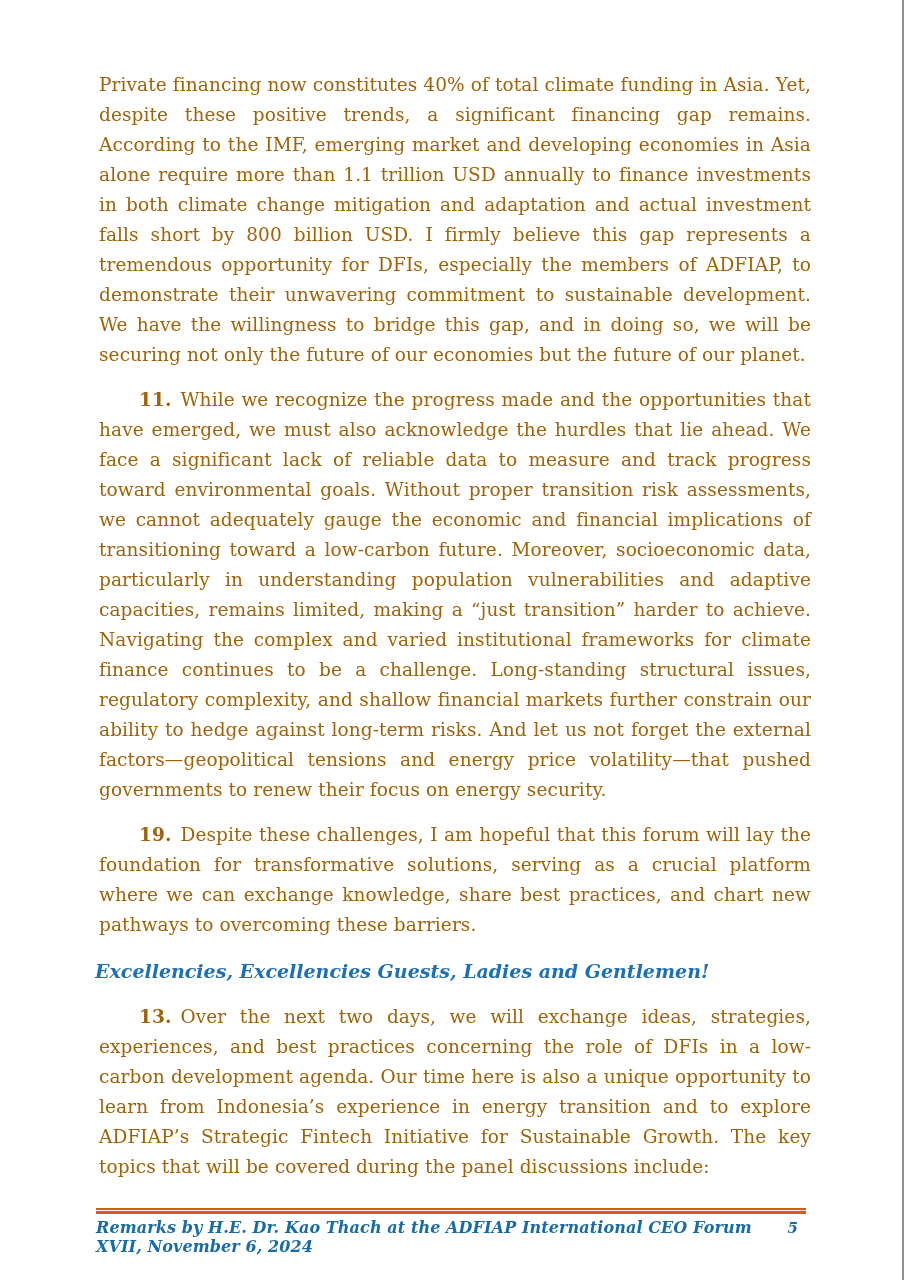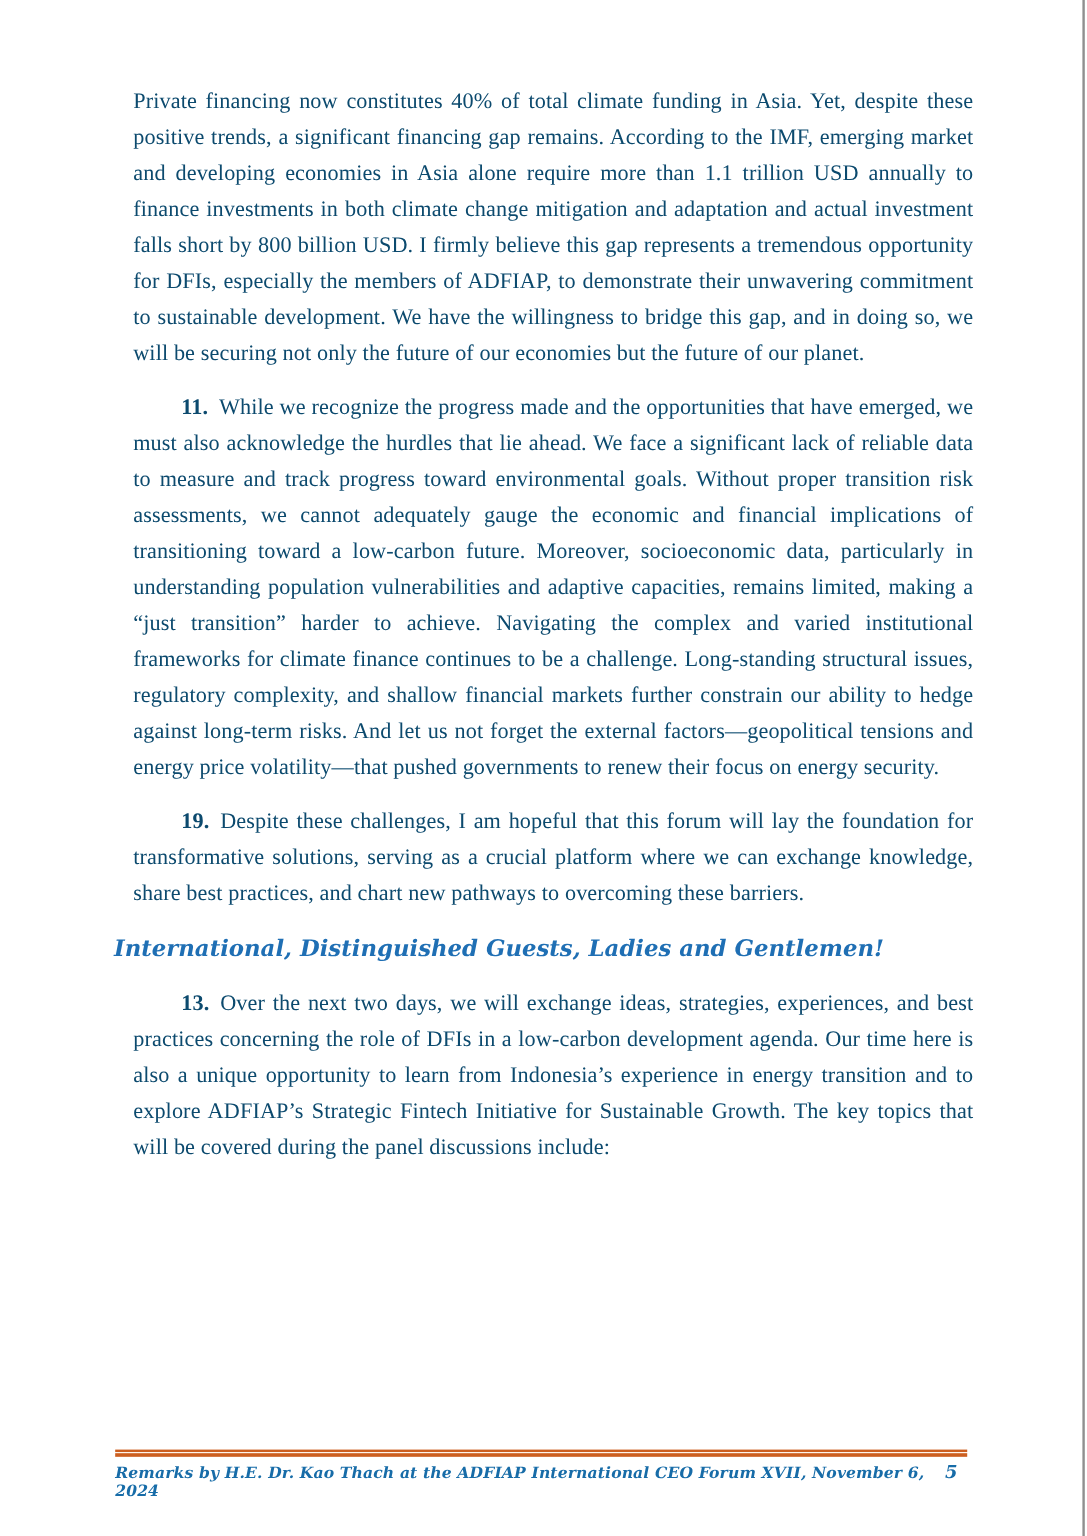--- a/index.html
+++ b/index.html
@@ -15,27 +15,26 @@
     overflow: hidden;
     font-family: "DejaVu Serif", "Liberation Serif", serif;
   }
   .content {
     position: absolute;
     left: 95px;
     top: 70px;
     width: 716px;
   }
   .para {
-    margin: 0 0 15px 16px;
+    margin: 0 0 15px 4px;
     font-size: 18.5px;
     line-height: 30px;
-    color: #0c4a6e;
+    color: #a16207;
     text-align: justify;
     letter-spacing: 0.1px;
-    font-family: Liberation Serif, serif;
   }
   .para.indented {
     text-indent: 40px;
   }
   .para .num {
     font-weight: bold;
     margin-right: 9px;
   }
   .heading {
     margin: 16px 0 16px 0;
@@ -58,21 +57,21 @@
     border-bottom: 3px solid #cc5e1f;
     background: #fdf3ea;
   }
   .footer-row {
     display: flex;
     justify-content: space-between;
     align-items: baseline;
     margin-top: 4px;
   }
   .footer-text {
-    font-size: 13px;
+    font-size: 16px;
     font-weight: bold;
     font-style: italic;
     color: #176ca8;
     letter-spacing: 0.1px;
   }
   .footer-page {
     font-size: 15px;
     font-weight: bold;
     font-style: italic;
     color: #176ca8;
@@ -93,21 +92,21 @@
 <div class="page">
 
   <div class="content">
 
     <p class="para">Private financing now constitutes 40% of total climate funding in Asia. Yet, despite these positive trends, a significant financing gap remains. According to the IMF, emerging market and developing economies in Asia alone require more than 1.1 trillion USD annually to finance investments in both climate change mitigation and adaptation and actual investment falls short by 800 billion USD. I firmly believe this gap represents a tremendous opportunity for DFIs, especially the members of ADFIAP, to demonstrate their unwavering commitment to sustainable development. We have the willingness to bridge this gap, and in doing so, we will be securing not only the future of our economies but the future of our planet.</p>
 
     <p class="para indented"><span class="num">11.</span><span>While we recognize the progress made and the opportunities that have emerged, we must also acknowledge the hurdles that lie ahead. We face a significant lack of reliable data to measure and track progress toward environmental goals. Without proper transition risk assessments, we cannot adequately gauge the economic and financial implications of transitioning toward a low-carbon future. Moreover, socioeconomic data, particularly in understanding population vulnerabilities and adaptive capacities, remains limited, making a “just transition” harder to achieve. Navigating the complex and varied institutional frameworks for climate finance continues to be a challenge. Long-standing structural issues, regulatory complexity, and shallow financial markets further constrain our ability to hedge against long-term risks. And let us not forget the external factors—geopolitical tensions and energy price volatility—that pushed governments to renew their focus on energy security.</span></p>
 
     <p class="para indented"><span class="num">19.</span><span>Despite these challenges, I am hopeful that this forum will lay the foundation for transformative solutions, serving as a crucial platform where we can exchange knowledge, share best practices, and chart new pathways to overcoming these barriers.</span></p>
 
-    <h2 class="heading">International, Distinguished Guests, Ladies and Gentlemen!</h2>
+    <h2 class="heading">Excellencies, Excellencies Guests, Ladies and Gentlemen!</h2>
 
     <p class="para indented"><span class="num">13.</span><span>Over the next two days, we will exchange ideas, strategies, experiences, and best practices concerning the role of DFIs in a low-carbon development agenda. Our time here is also a unique opportunity to learn from Indonesia’s experience in energy transition and to explore ADFIAP’s Strategic Fintech Initiative for Sustainable Growth. The key topics that will be covered during the panel discussions include:</span></p>
 
   </div>
 
   <div class="footer">
     <div class="footer-rule"></div>
     <div class="footer-row">
       <span class="footer-text">Remarks by H.E. Dr. Kao Thach at the ADFIAP International CEO Forum XVII, November 6, 2024</span>
       <span class="footer-page">5</span>

